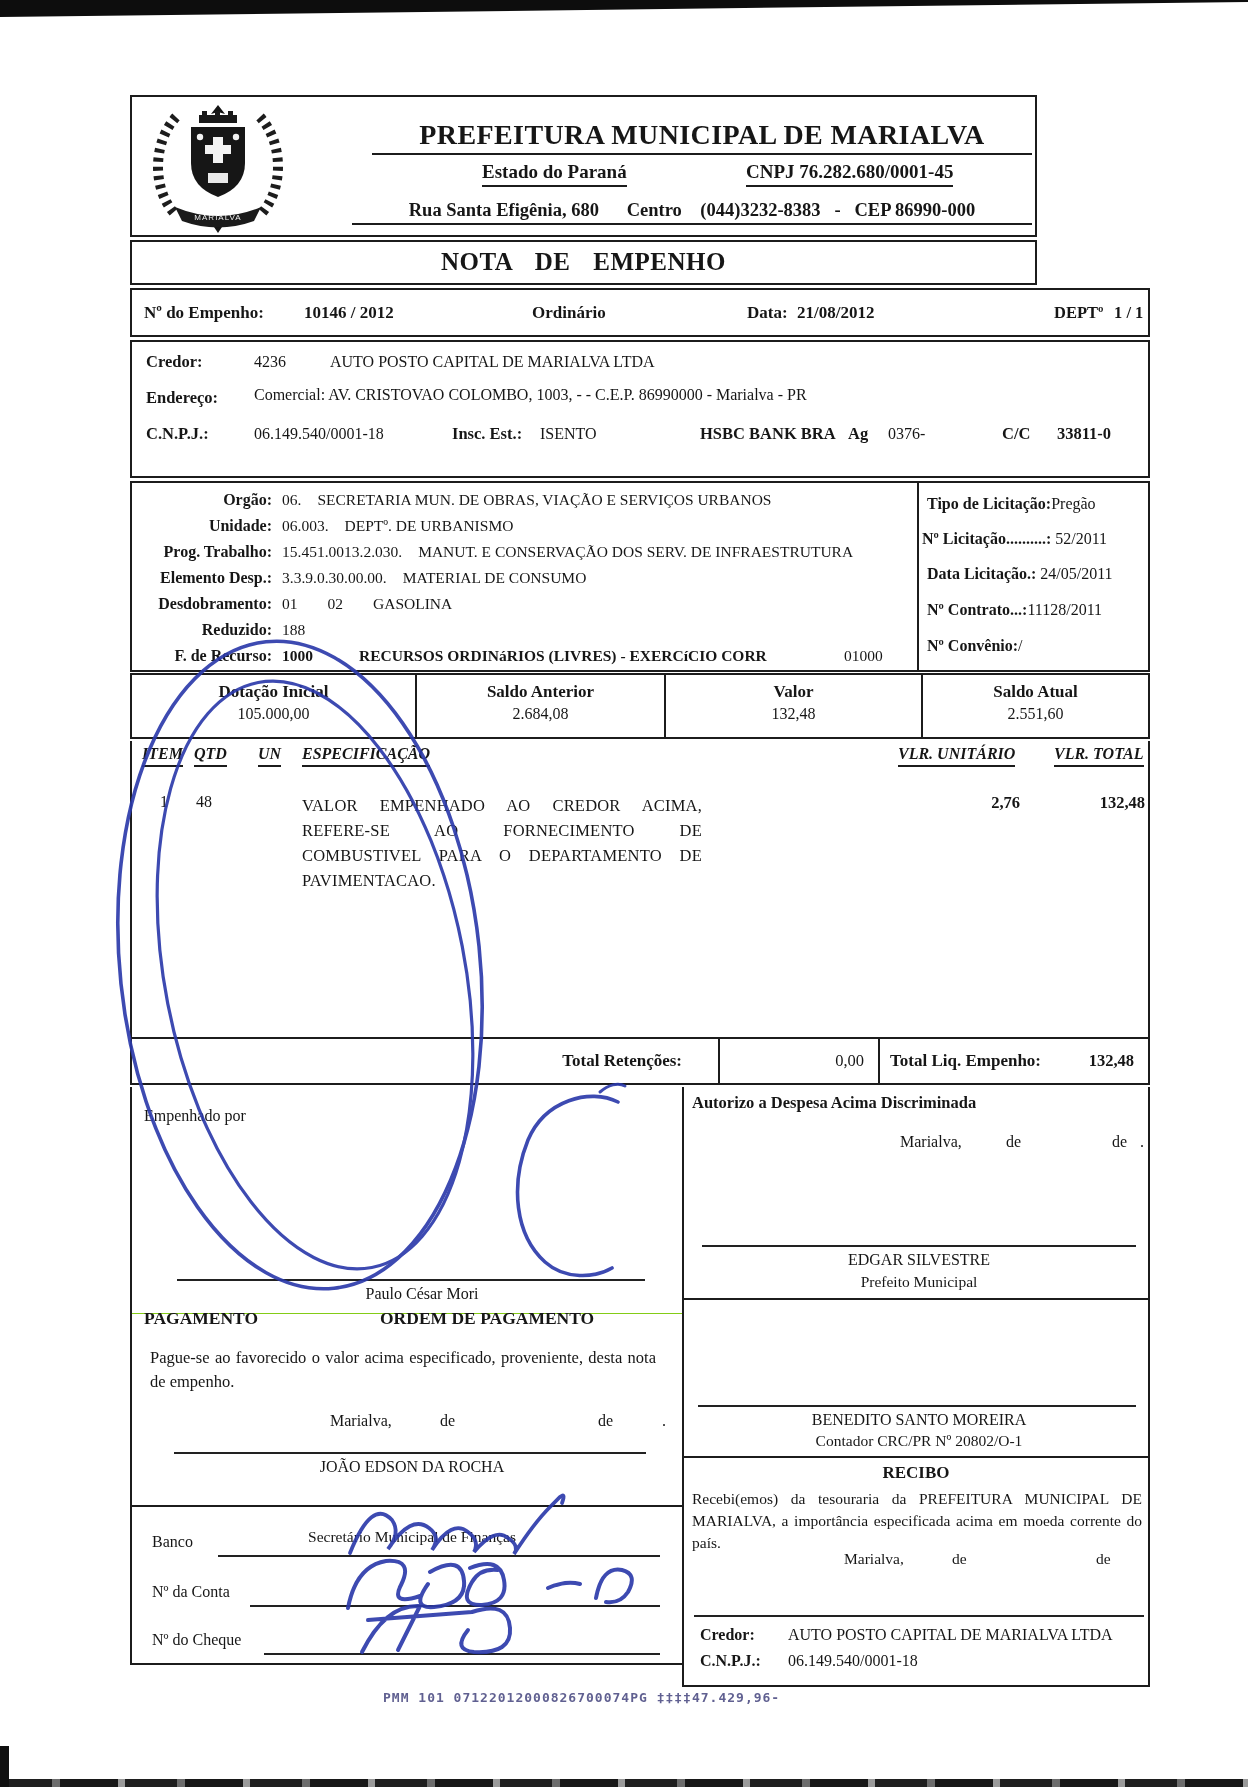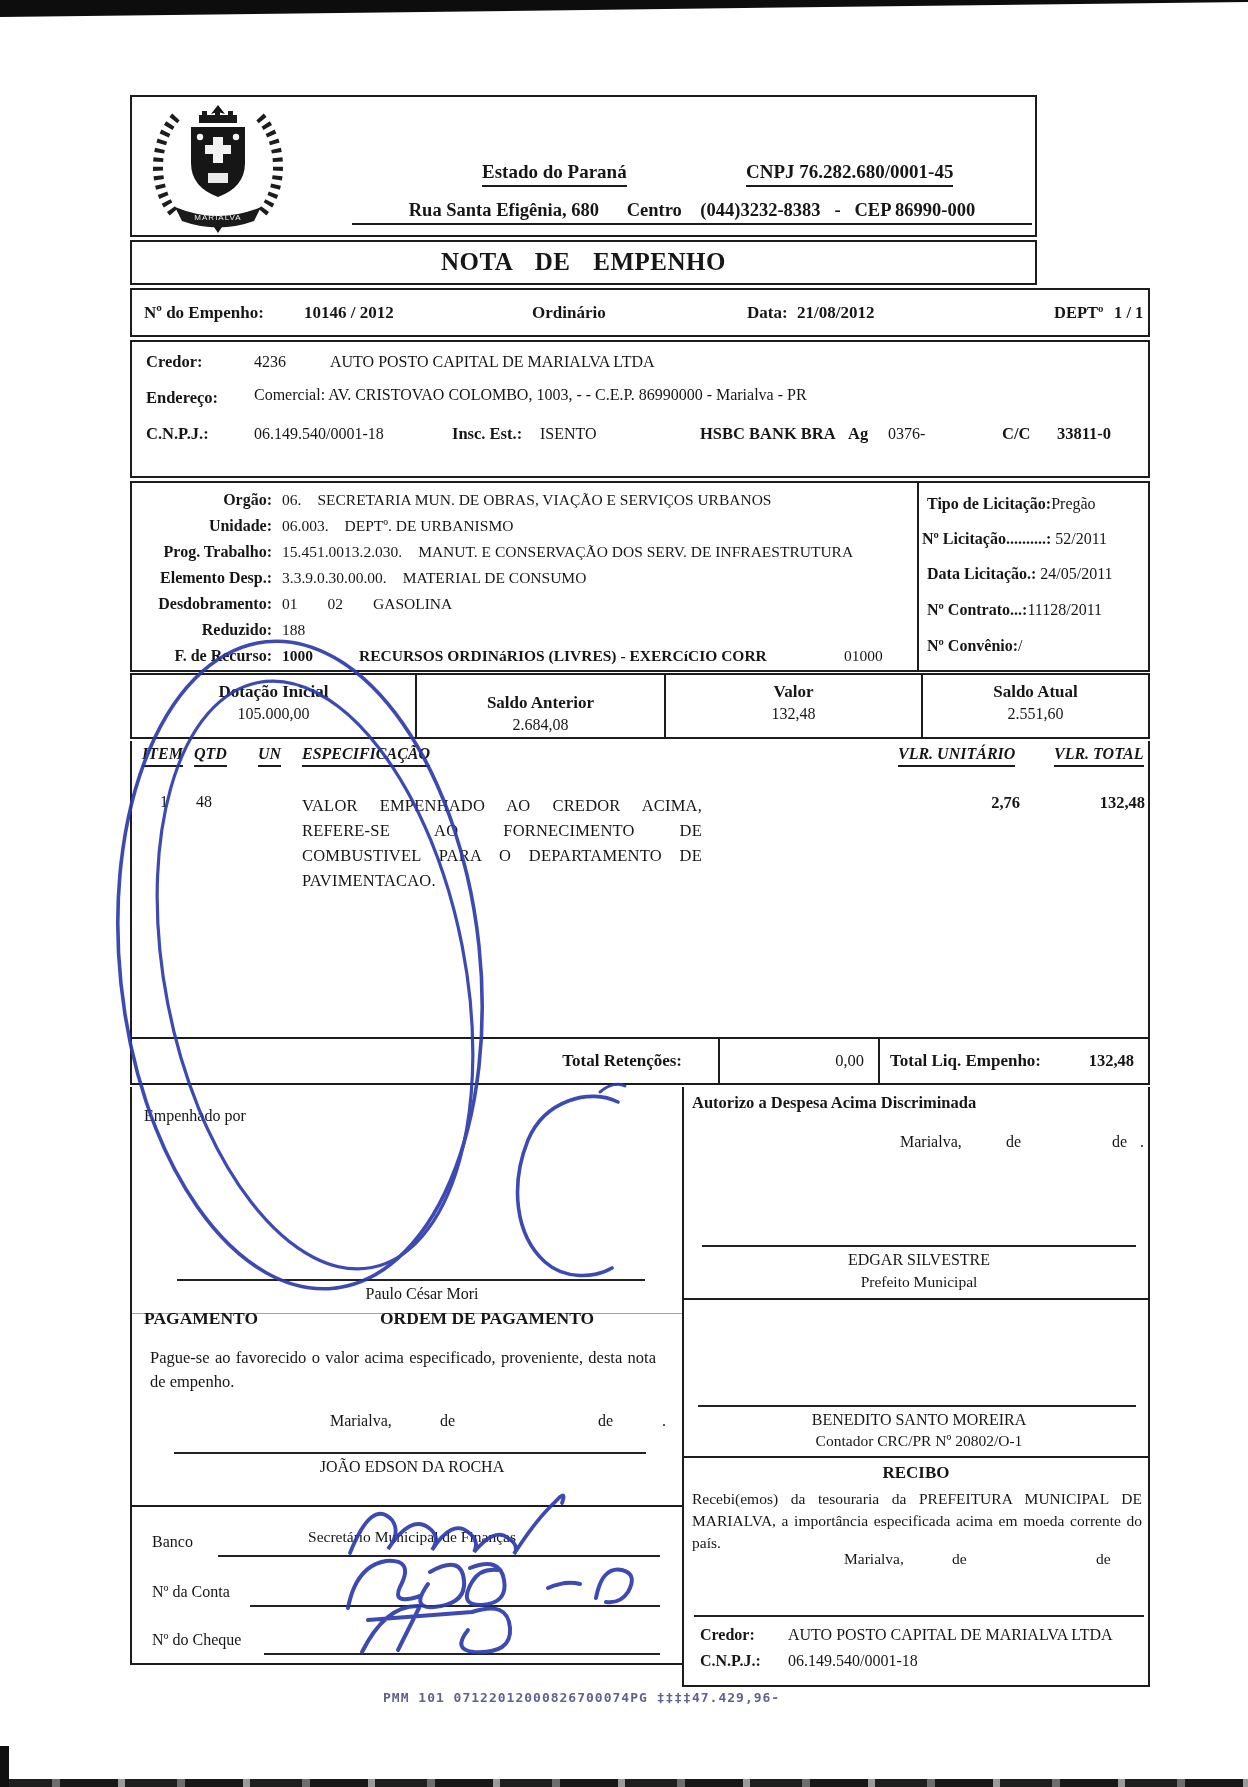--- a/index.html
+++ b/index.html
@@ -48,20 +48,21 @@
       <rect x="71" y="36" width="10" height="26" fill="#f3f3f3"></rect>
       <rect x="63" y="44" width="26" height="9" fill="#f3f3f3"></rect>
       <circle cx="58" cy="36" r="3.2" fill="#f3f3f3"></circle>
       <circle cx="94" cy="36" r="3.2" fill="#f3f3f3"></circle>
       <rect x="66" y="72" width="20" height="10" fill="#e9e9e9"></rect>
       <path d="M33 106 q43 18 86 0 l-7 14 q-36 13 -72 0 z" fill="#1b1b1b"></path>
       <text x="76" y="119" text-anchor="middle" font-family="Liberation Sans, sans-serif" font-size="8" fill="#efefef" letter-spacing="1">MARIALVA</text>
       <path d="M72 126 l4 6 4 -6 z" fill="#161616"></path>
     </svg>
   </div>
+  <div class="abs b u" style="left:240px;top:22px;width:660px;text-align:center;font-size:28px;letter-spacing:.4px;">PREFEITURA MUNICIPAL DE MARIALVA</div>
   <div class="abs b u" style="left:350px;top:64px;font-size:19px;">Estado do Paraná</div>
   <div class="abs b u" style="left:614px;top:64px;font-size:19px;">CNPJ 76.282.680/0001-45</div>
   <div class="abs b u" style="left:220px;top:103px;width:680px;text-align:center;font-size:18.5px;white-space:pre;">Rua Santa Efigênia, 680      Centro    (044)3232-8383   -   CEP 86990-000</div>
 </div>
 
 <div class="box" style="left:130px;top:240px;width:907px;height:45px;">
   <div class="abs b ctr" style="left:0;top:6px;width:100%;font-size:25px;word-spacing:16px;letter-spacing:.5px;">NOTA DE EMPENHO</div>
 </div>
 
 <div class="box" style="left:130px;top:288px;width:1020px;height:49px;">
@@ -134,21 +135,21 @@
   <div class="lic-row" style="left:795px;top:154px;">
     <span class="b">Nº Convênio:</span><span>/</span>
   </div>
 </div>
 
 <div class="box" style="left:130px;top:673px;width:1020px;height:66px;display:flex;">
   <div style="width:283px;border-right:2px solid #1c1c1c;padding-top:7px;">
     <div class="b ctr" style="font-size:17px;">Dotação Inicial</div>
     <div class="ctr" style="font-size:16px;margin-top:3px;">105.000,00</div>
   </div>
-  <div style="width:247px;border-right:2px solid #1c1c1c;padding-top:18px;">
+  <div style="width:247px;border-right:2px solid #1c1c1c;padding-top:7px;">
     <div class="b ctr" style="font-size:17px;">Saldo Anterior</div>
     <div class="ctr" style="font-size:16px;margin-top:3px;">2.684,08</div>
   </div>
   <div style="width:255px;border-right:2px solid #1c1c1c;padding-top:7px;">
     <div class="b ctr" style="font-size:17px;">Valor</div>
     <div class="ctr" style="font-size:16px;margin-top:3px;">132,48</div>
   </div>
   <div style="flex:1;padding-top:7px;">
     <div class="b ctr" style="font-size:17px;">Saldo Atual</div>
     <div class="ctr" style="font-size:16px;margin-top:3px;">2.551,60</div>

